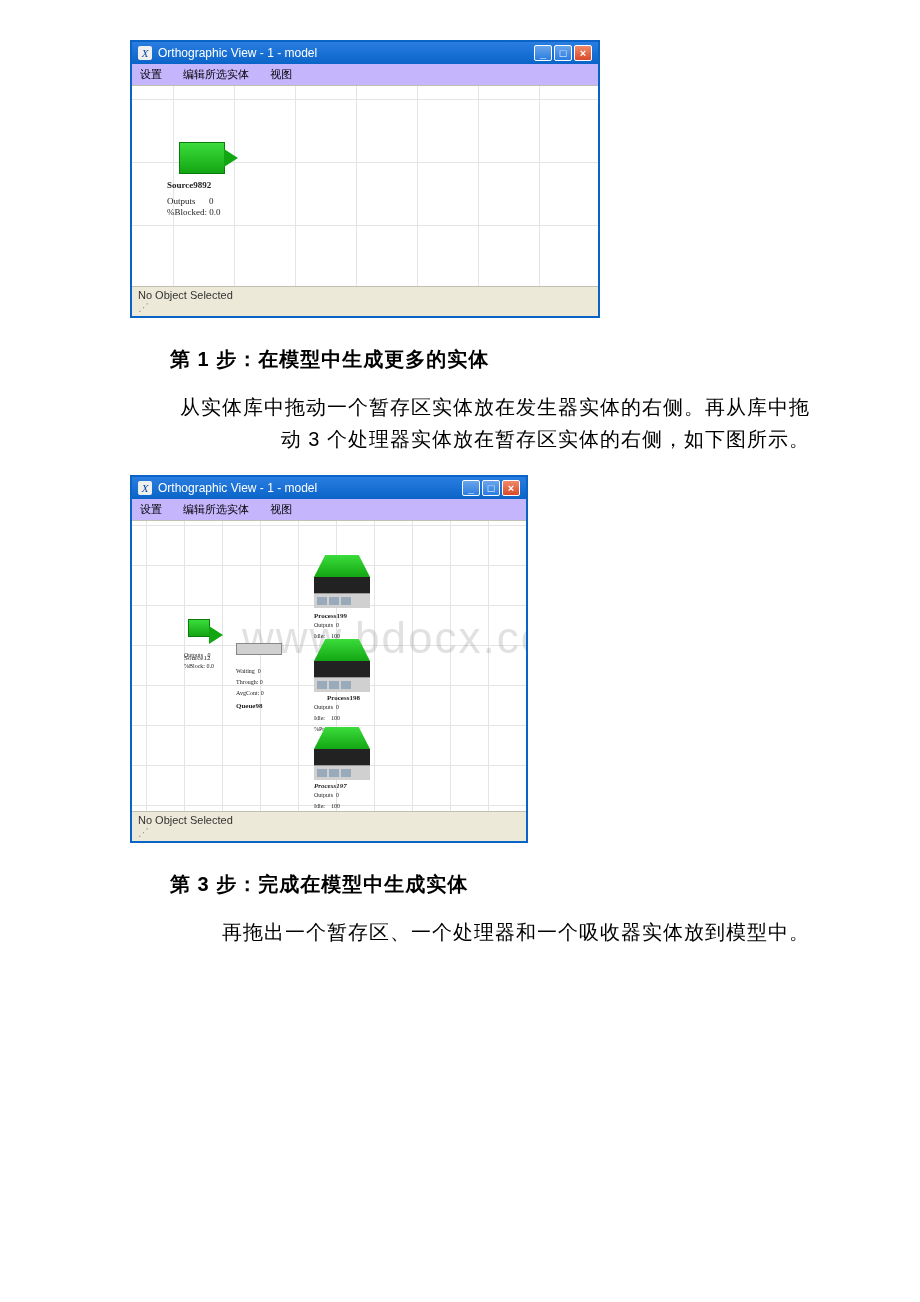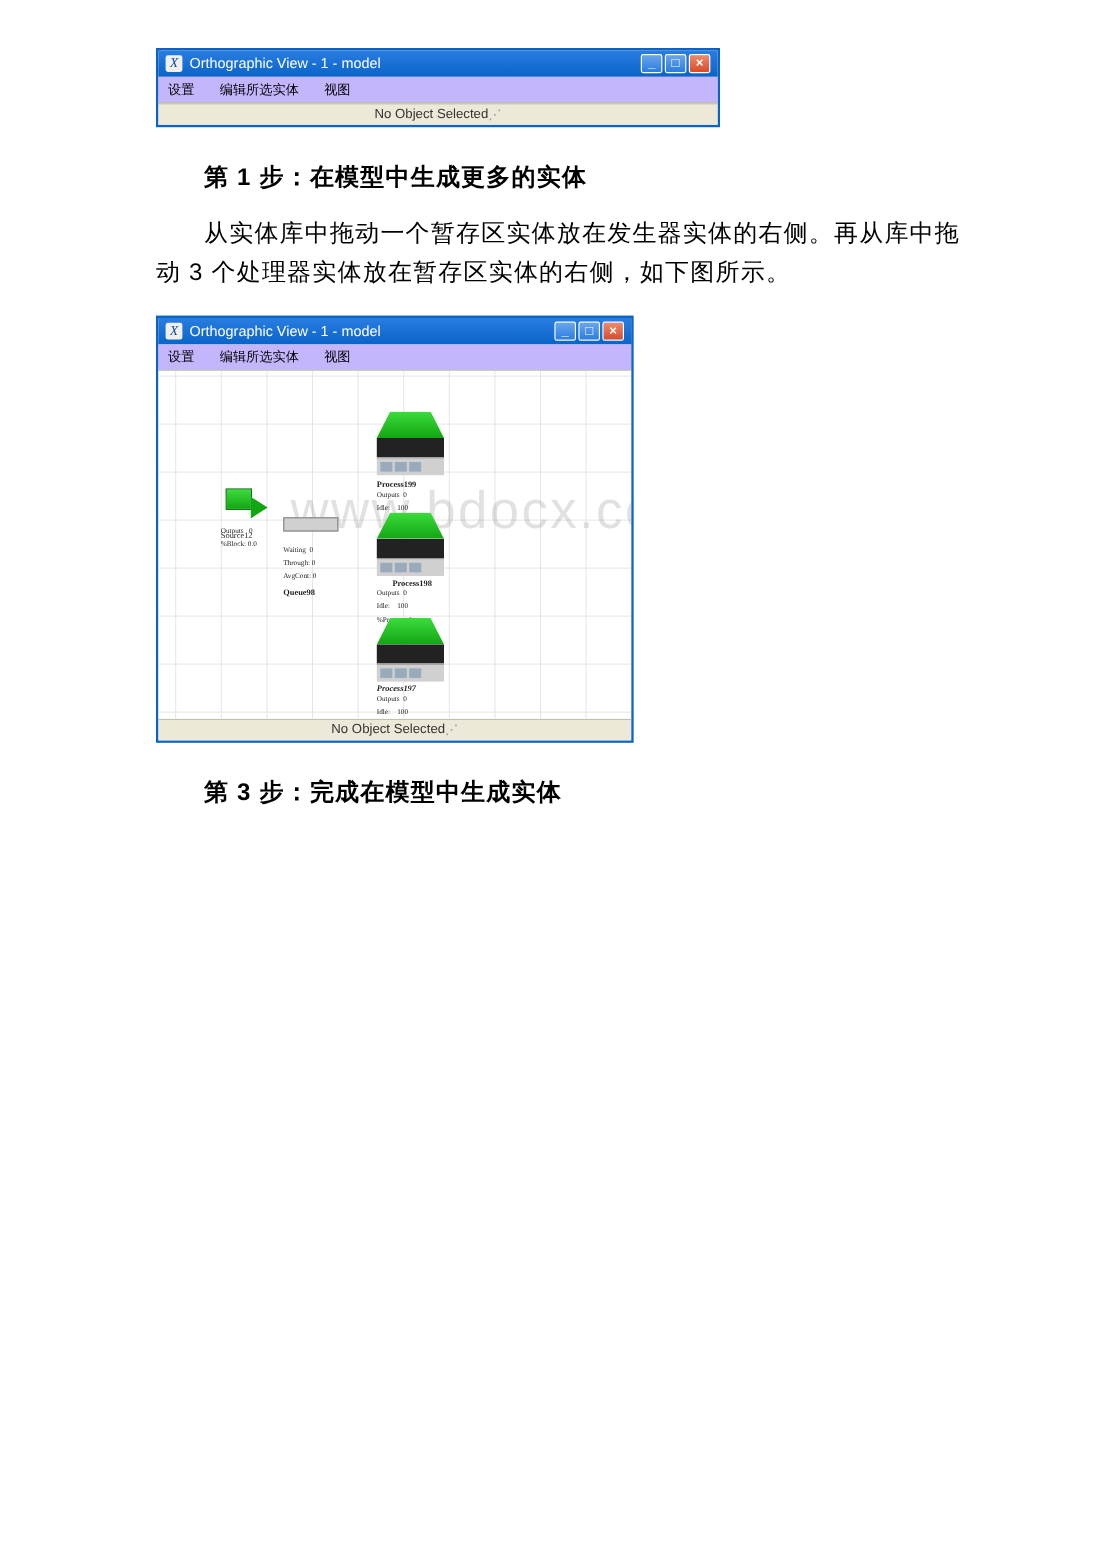--- a/index.html
+++ b/index.html
@@ -73,21 +73,21 @@
   .win1 .grid-canvas { height: 200px; }
   .win1 .grid-canvas::before { background-size: 61px 63px; background-position: -20px -50px; }
   .win2 .grid-canvas { height: 290px; }
   .win2 .grid-canvas::before { background-size: 38px 40px; background-position: -24px -36px; }
   .statusbar {
     background: #ece9d8;
     font-size: 11px;
     color: #333;
     padding: 2px 6px;
     border-top: 1px solid #c0c0b0;
-    display:flex; justify-content:center;
+    display:flex; justify-content:center;flex-direction:column;
   }
   .resize-grip { color:#999; }
   .source-block {
     position: absolute;
     width: 44px; height: 30px;
     background: linear-gradient(to bottom,#3bdc3b 0%,#13a613 100%);
     border: 1px solid #0a7a0a;
   }
   .source-block::after {
     content:"";
@@ -126,20 +126,21 @@
     font-weight: bold;
     margin: 10px 0 18px 40px;
     letter-spacing: 1px;
   }
   .body-text {
     font-size: 20px;
     line-height: 32px;
     margin: 0 0 20px 0;
     text-indent: 40px;
     letter-spacing: 1px;
+    text-align: right;
   }
   .watermark {
     position:absolute;
     font-size: 44px;
     color: rgba(120,120,120,0.22);
     font-family: Arial, sans-serif;
     letter-spacing: 2px;
     pointer-events:none;
   }
 </style>
@@ -158,20 +159,26 @@
         <div class="wctrl min">_</div>
         <div class="wctrl max">□</div>
         <div class="wctrl cls">×</div>
       </div>
     </div>
     <div class="menubar">
       <span>设置</span>
       <span>编辑所选实体</span>
       <span>视图</span>
     </div>
+    <div class="grid-canvas">
+      <div class="source-block" style="left:47px; top:56px;"></div>
+      <div class="small-label" style="left:35px; top:94px; font-weight:bold;">Source9892</div>
+      <div class="small-label" style="left:35px; top:110px;">Outputs      0
+%Blocked: 0.0</div>
+    </div>
     <div class="statusbar">
       <span>No Object Selected</span>
       <span class="resize-grip">⋰</span>
     </div>
   </div>
 
   <p class="step-head">第 1 步：在模型中生成更多的实体</p>
   <p class="body-text">从实体库中拖动一个暂存区实体放在发生器实体的右侧。再从库中拖动 3 个处理器实体放在暂存区实体的右侧，如下图所示。</p>
 
   <div class="win win2" style="width:394px; position:relative;">
@@ -246,14 +253,15 @@
 Idle:    100
 %Process: 0</div>
     </div>
     <div class="statusbar">
       <span>No Object Selected</span>
       <span class="resize-grip">⋰</span>
     </div>
   </div>
 
   <p class="step-head">第 3 步：完成在模型中生成实体</p>
+  <p class="body-text">再拖出一个暂存区、一个处理器和一个吸收器实体放到模型中。</p>
 
 </div>
 
 </body></html>

